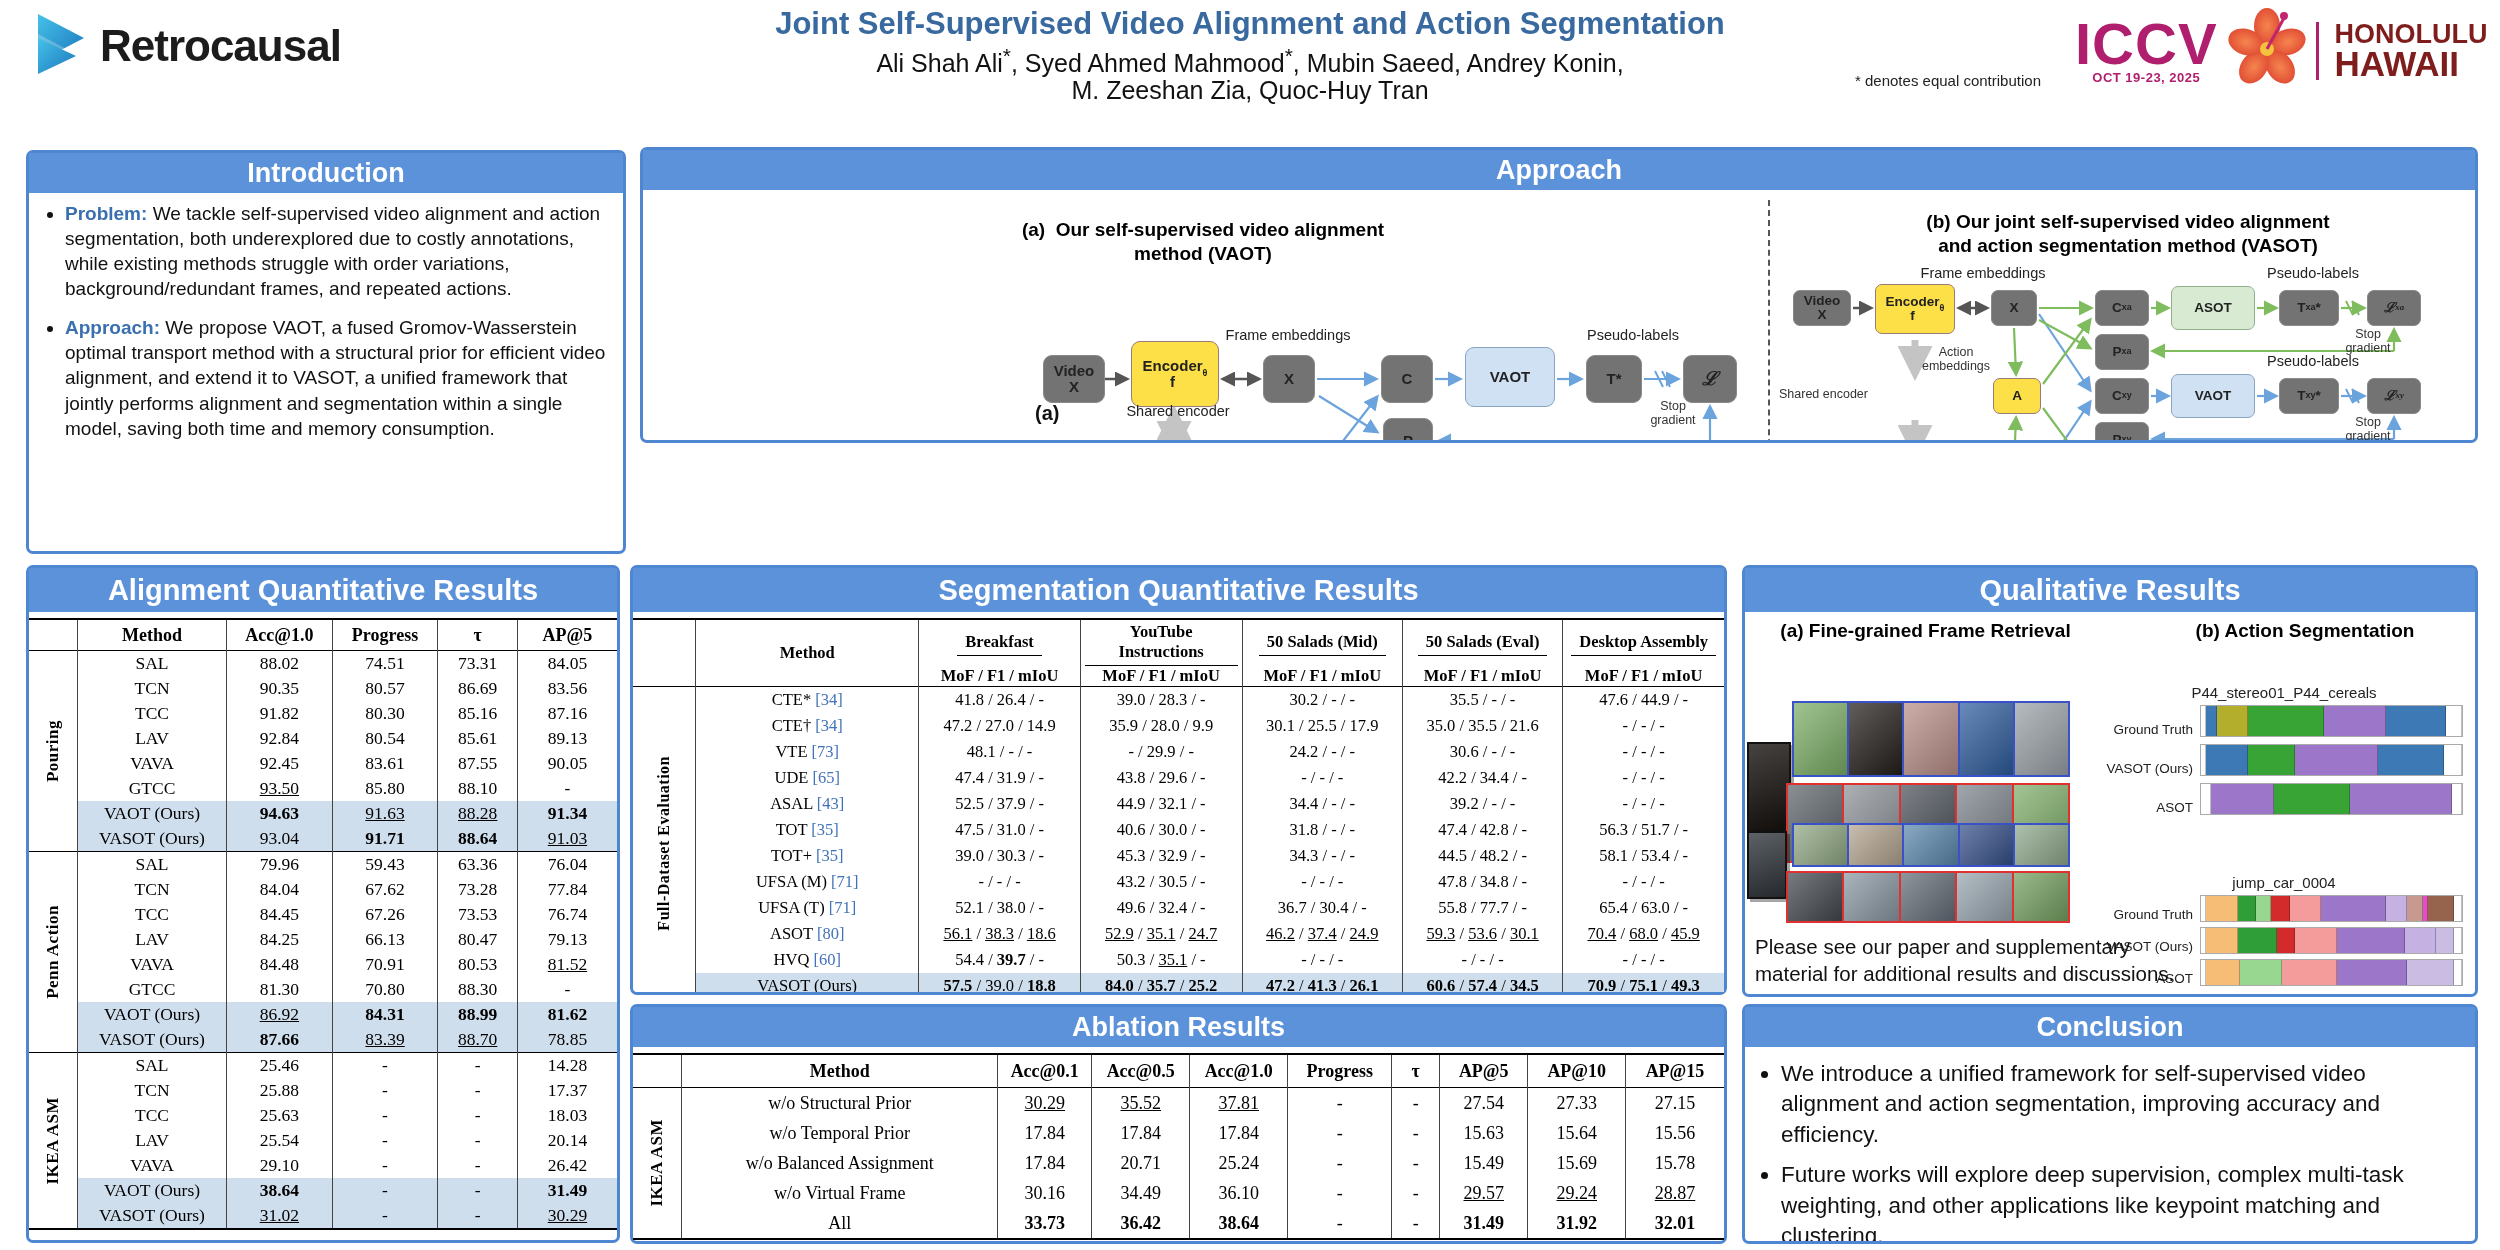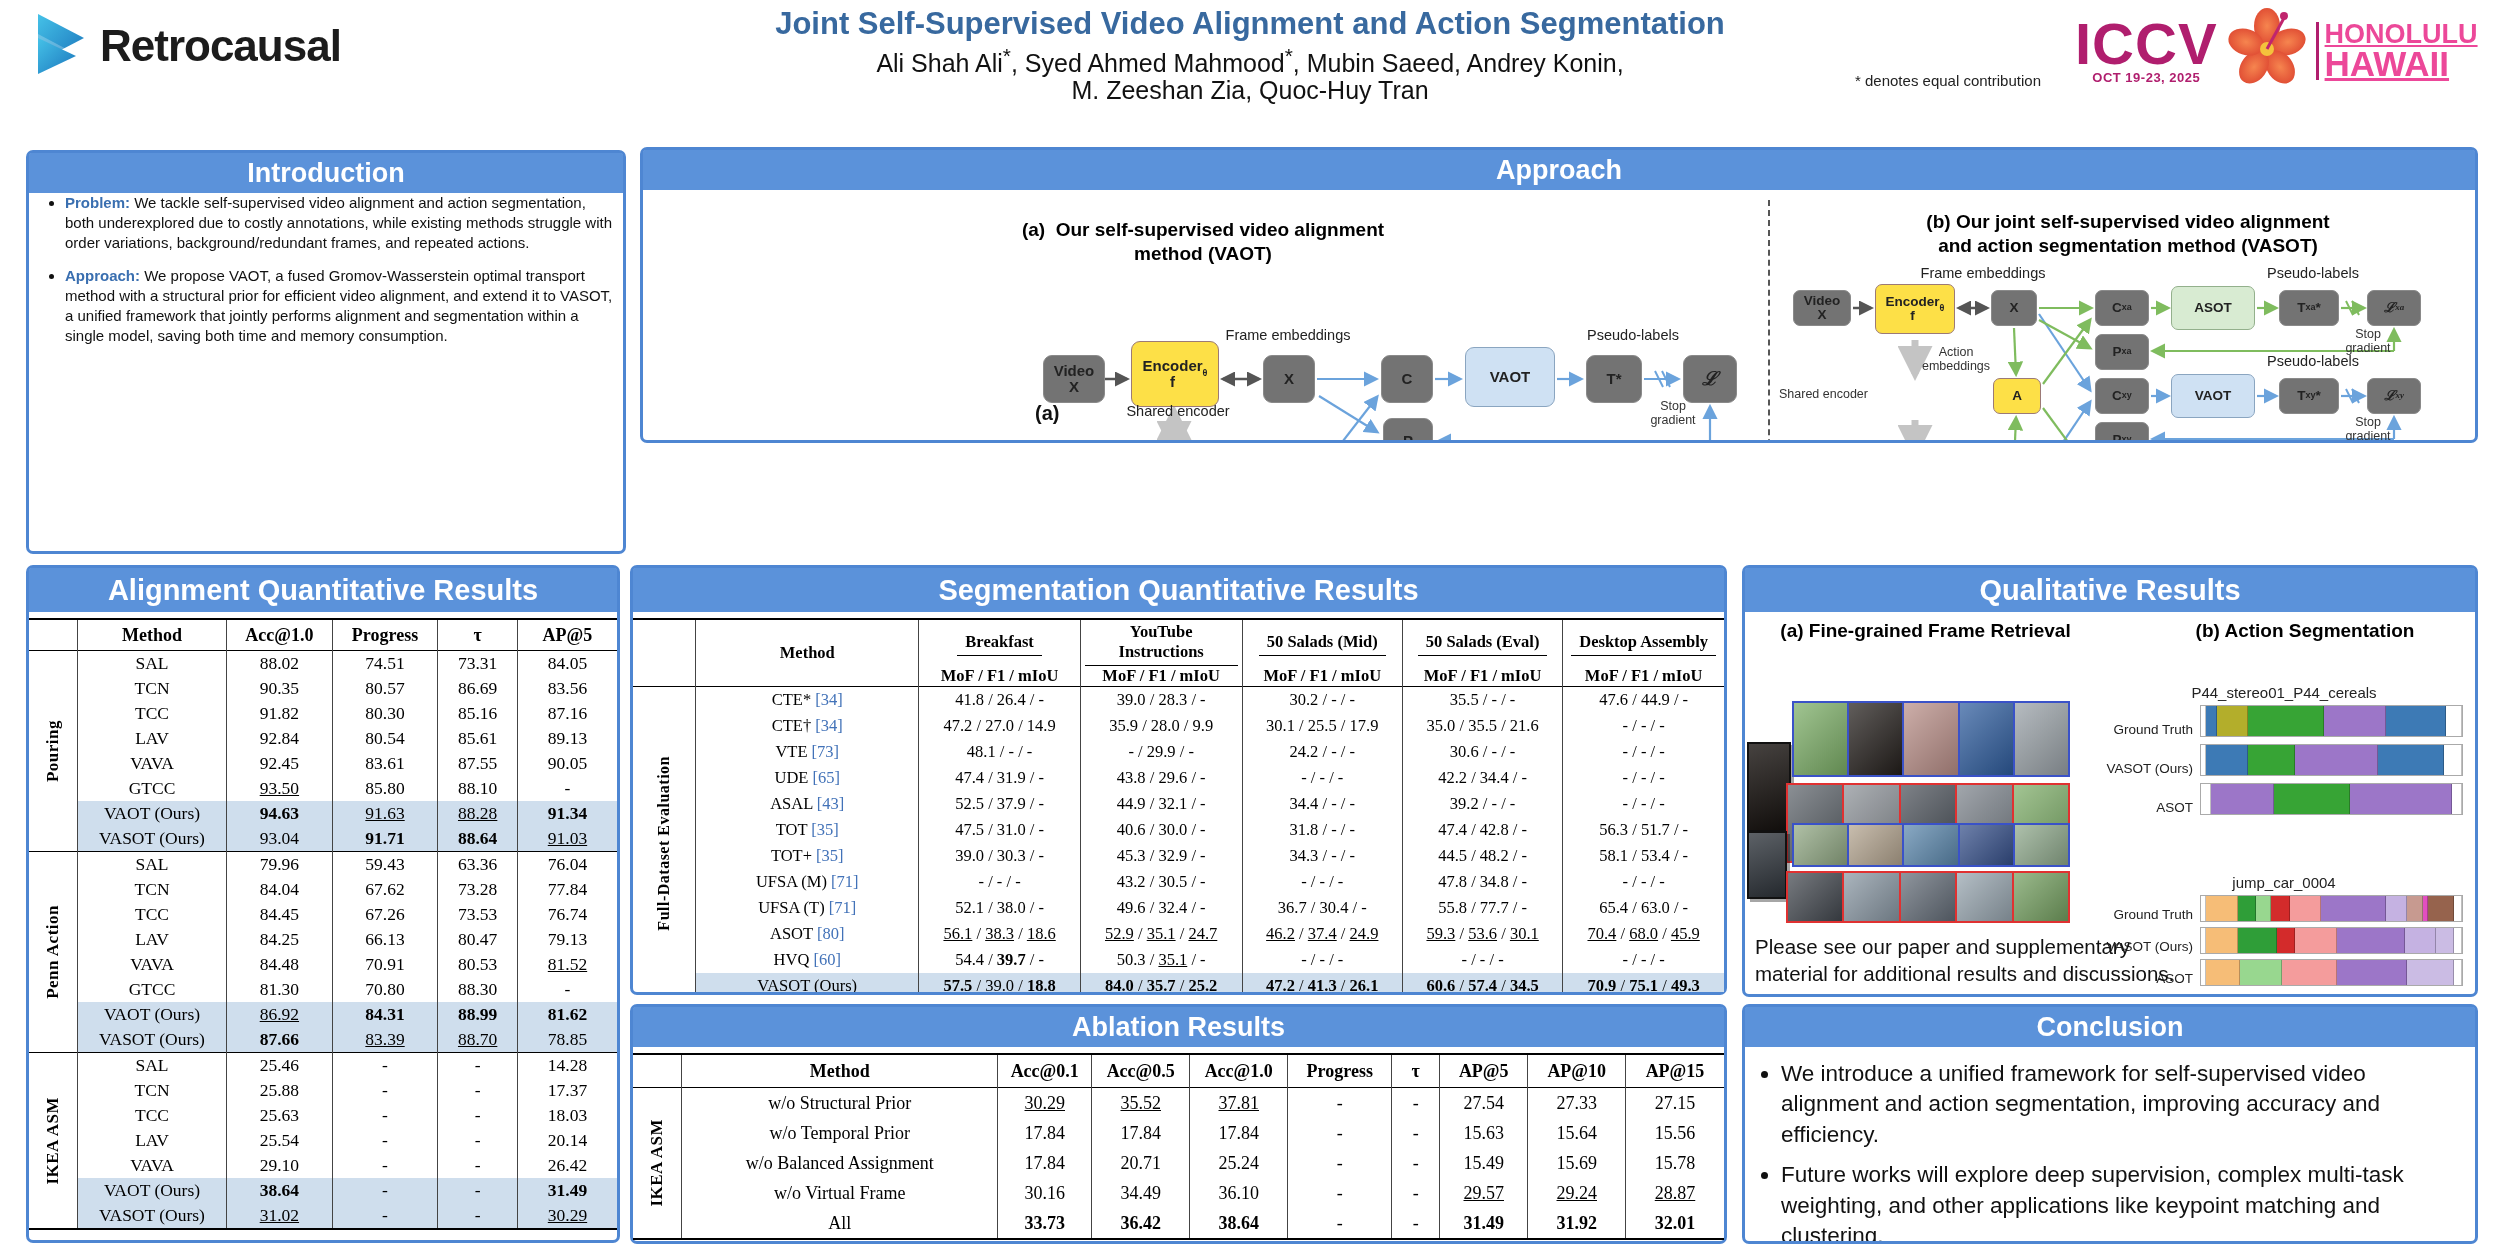--- a/index.html
+++ b/index.html
@@ -9,31 +9,31 @@
   .logo{position:absolute;left:32px;top:12px;display:flex;align-items:center;gap:10px;}
   .logo-text{font-size:44px;font-weight:bold;letter-spacing:-1px;color:#1c1c1c;}
   .ptitle{position:absolute;left:50%;transform:translateX(-50%);top:6px;width:1300px;text-align:center;font-size:31px;font-weight:bold;color:#38699f;}
   .auth1{position:absolute;left:50%;transform:translateX(-50%);top:44px;width:1300px;text-align:center;font-size:25px;color:#111;}
   .auth2{position:absolute;left:50%;transform:translateX(-50%);top:76px;width:1300px;text-align:center;font-size:25px;color:#111;}
   .eqnote{position:absolute;left:1855px;top:72px;font-size:15px;color:#222;}
   .iccv{position:absolute;left:2075px;top:6px;display:flex;align-items:center;gap:6px;}
   .iccv-left{display:flex;flex-direction:column;align-items:center;line-height:.9;}
   .iccv-name{font-size:58px;font-weight:800;color:#b01e6e;letter-spacing:1px;}
   .iccv-dates{font-size:13px;font-weight:bold;color:#b01e6e;letter-spacing:.5px;margin-top:2px;}
-  .iccv-right{border-left:3px solid #b01e6e;padding-left:6px;line-height:.95;color:#ec4899;font-weight:800;text-decoration:underline;}
+  .iccv-right{border-left:3px solid #b01e6e;padding-left:16px;line-height:.95;color:#7f1d1d;font-weight:800;}
   .iccv-city{font-size:27px;}
   .iccv-state{font-size:35px;}
   
   .panel{position:absolute;background:#fff;border:3px solid #4e86d2;border-radius:7px;box-sizing:border-box;display:flex;flex-direction:column;}
   .panel-head{background:#5b92da;color:#fff;font-weight:bold;text-align:center;flex:0 0 auto;border-radius:2px 2px 0 0;}
   .ph-lg{height:44px;line-height:44px;font-size:29px;}
   .ph-md{height:40px;line-height:40px;font-size:27px;}
   .panel-body{position:relative;flex:1 1 auto;overflow:hidden;}
   
-  .blist{margin:0 6px 0 6px;padding-left:30px;font-size:15px;line-height:1.32;}
+  .blist{margin:8px 6px 0 6px;padding-left:30px;font-size:19px;line-height:1.32;}
   .blist li{margin-bottom:14px;}
   .blab{color:#3a6fb0;font-weight:bold;}
   .clist{margin:12px 6px 0 6px;padding-left:30px;font-size:22.5px;line-height:1.35;}
   .clist li{margin-bottom:10px;}
   
   .rtable{border-collapse:collapse;font-family:"Liberation Serif",serif;color:#000;margin:6px auto 0 auto;border-top:2.4px solid #000;border-bottom:2.4px solid #000;}
   .rtable th,.rtable td{padding:0 4px;text-align:center;vertical-align:middle;}
   .rtable th{font-weight:bold;}
   .rtable thead tr:last-child{border-bottom:1.8px solid #000;}
   .rtable tbody{border-top:1.4px solid #000;}

